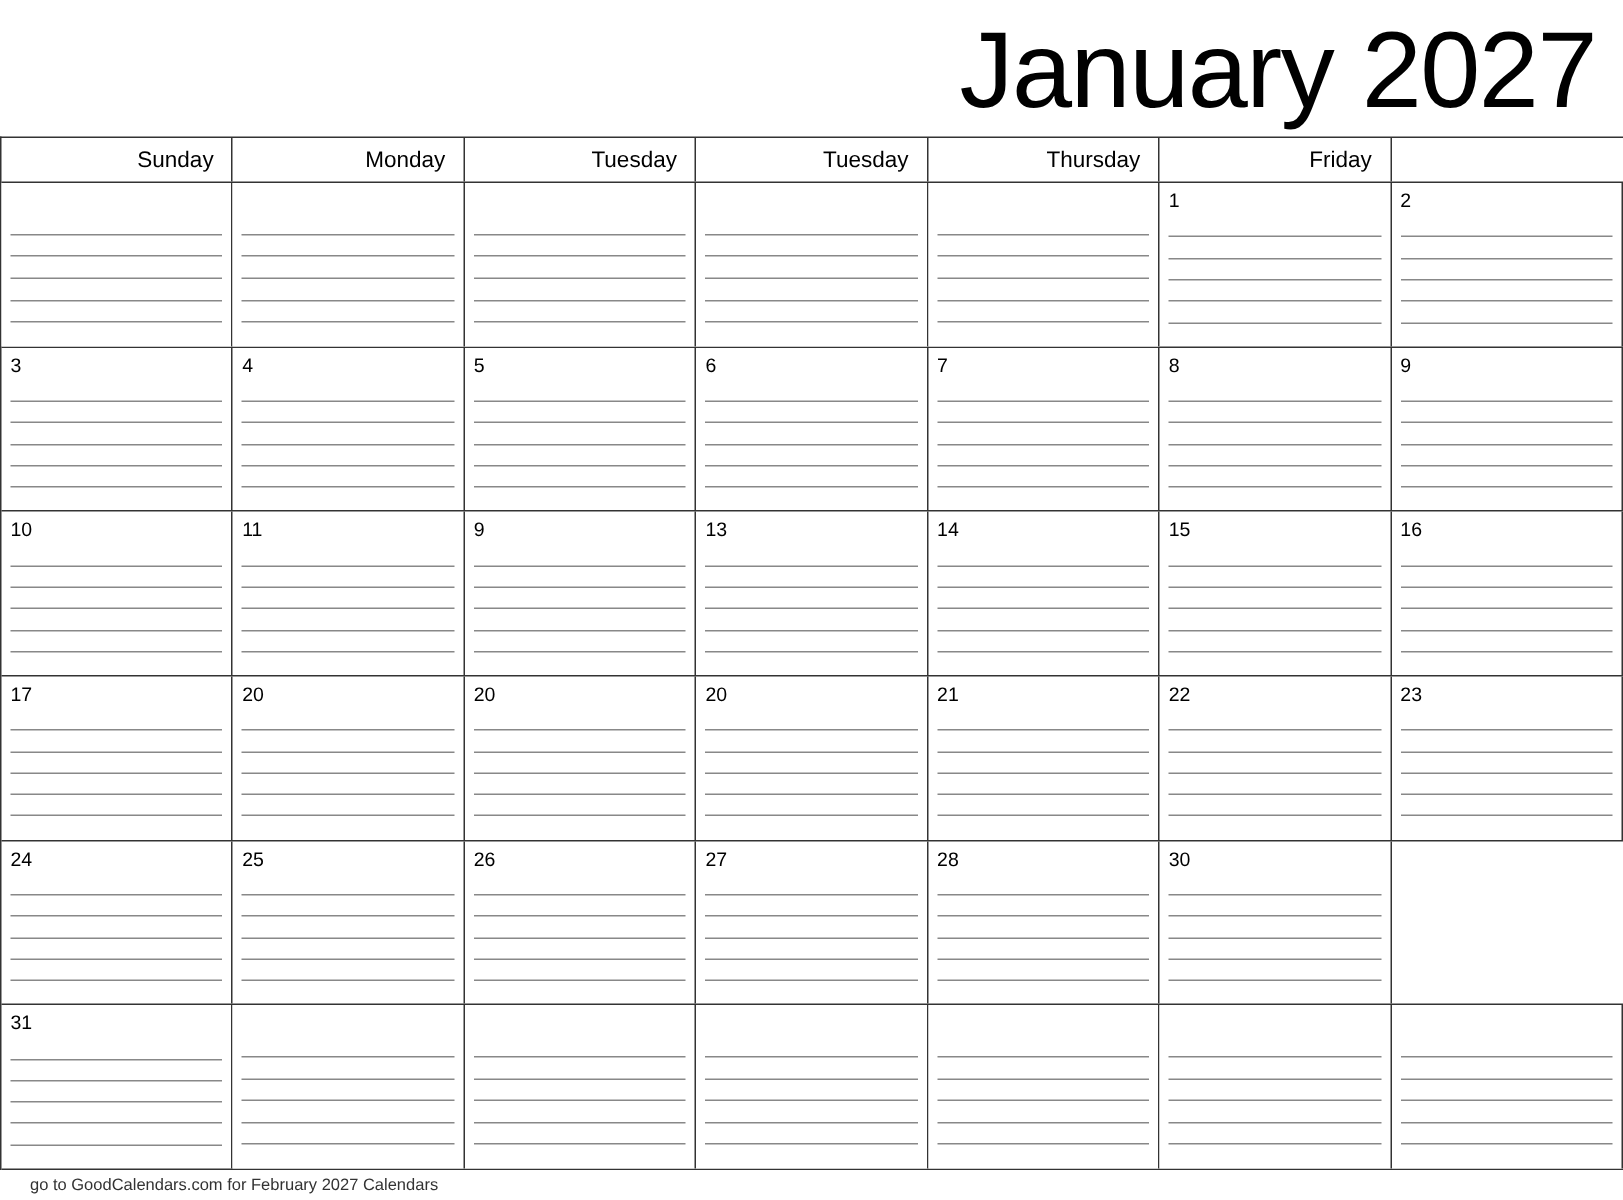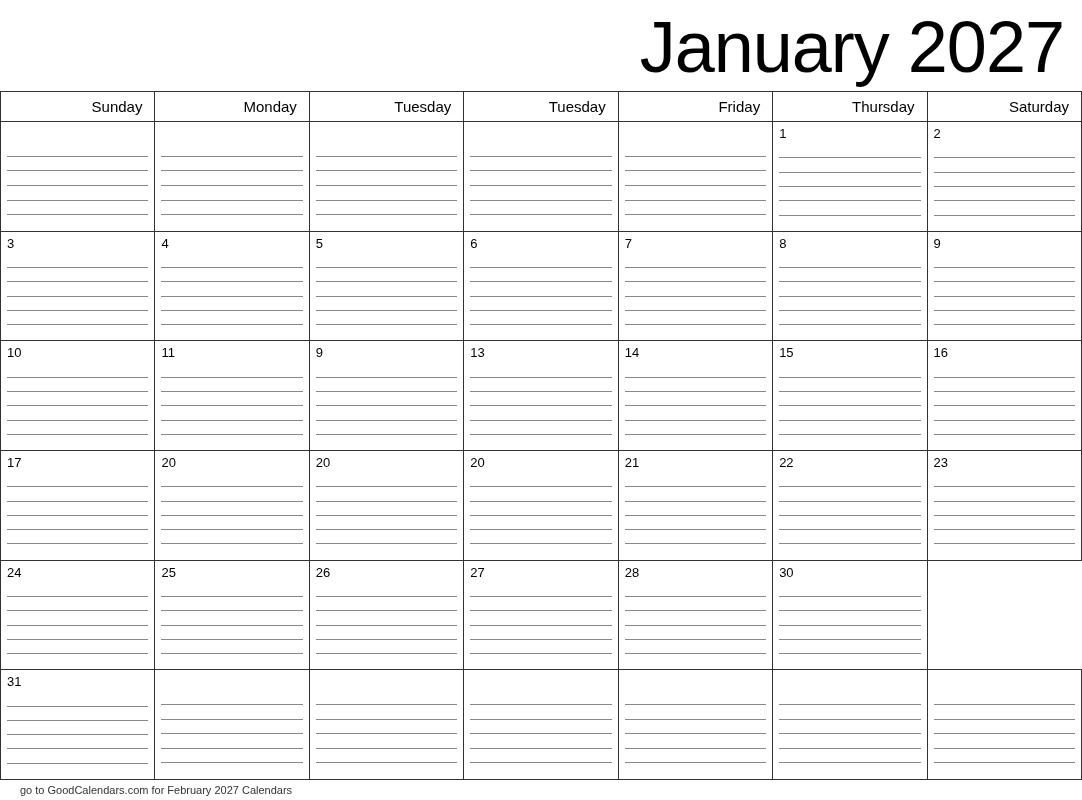--- a/index.html
+++ b/index.html
@@ -115,23 +115,22 @@
 
 <div class="calendar-container">
   <div class="calendar-title">January 2027</div>
 
   <div class="calendar-grid">
     <div class="day-headers">
     <div class="day-header">Sunday</div>
         <div class="day-header">Monday</div>
         <div class="day-header">Tuesday</div>
         <div class="day-header">Tuesday</div>
+        <div class="day-header">Thursday</div>
         <div class="day-header">Friday</div>
-        <div class="day-header">Thursday</div>
-        <div class="day-header">Saturday</div>
       </div>
 
     <div class="weeks-container">
     <div class="week-row">
           <div class="day-cell empty-cell">
             <div style="height: 16px;"></div>
             <div class="day-lines">
               <div class="day-line"></div>
               <div class="day-line"></div>
               <div class="day-line"></div>

